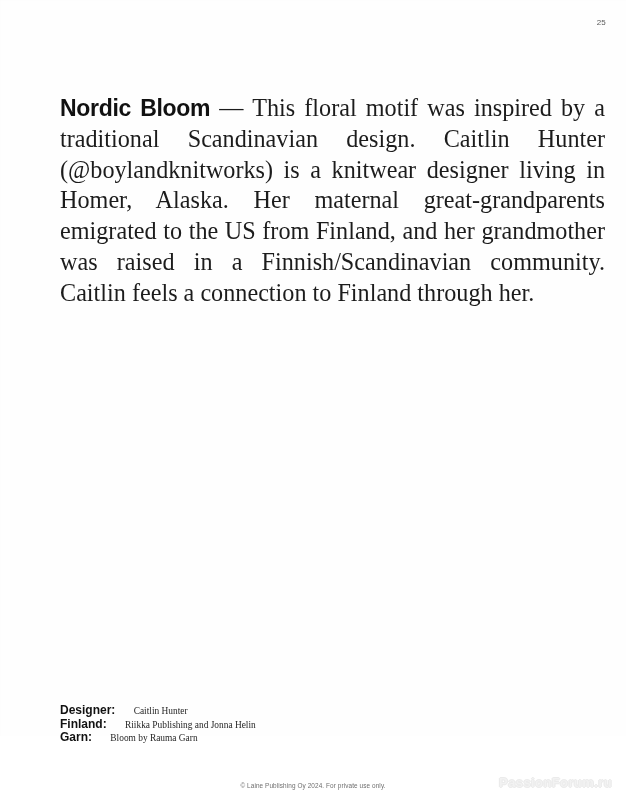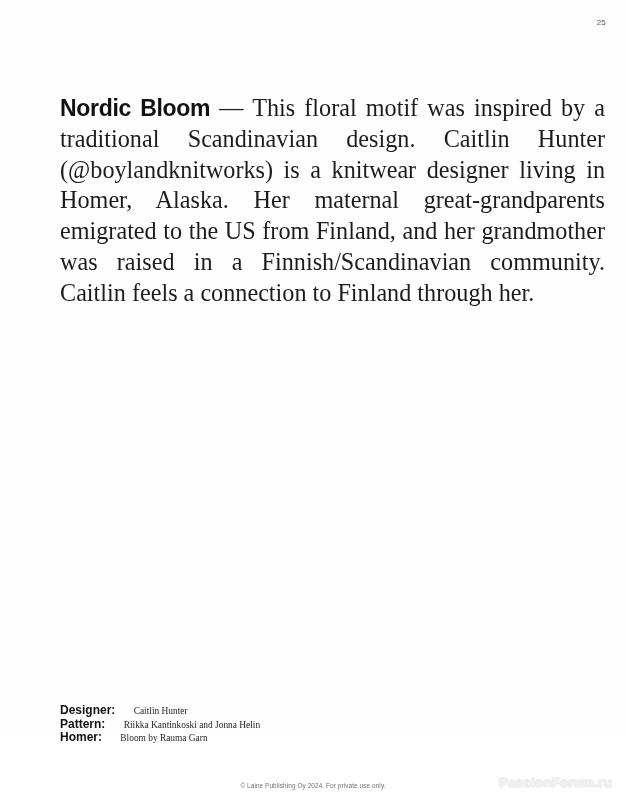--- a/index.html
+++ b/index.html
@@ -156,26 +156,26 @@
 
   <div class="credits">
 
     <div class="credit-line">
       <span class="credit-label">Designer:</span>
       <span class="credit-value">Caitlin Hunter</span>
     </div>
 
 
     <div class="credit-line">
-      <span class="credit-label">Pattern:</span>
-      <span class="credit-value">Riikka Kantinkoski and Jonna Helin</span>
+      <span class="credit-label">Finland:</span>
+      <span class="credit-value">Riikka Publishing and Jonna Helin</span>
     </div>
 
     <div class="credit-line">
-      <span class="credit-label">Homer:</span>
+      <span class="credit-label">Garn:</span>
       <span class="credit-value">Bloom by Rauma Garn</span>
     </div>
 
   </div>
 
   <div class="footer-copyright">© Laine Publishing Oy 2024. For private use only.</div>
 
   <div class="watermark">PassionForum.ru</div>
 
 </div>

